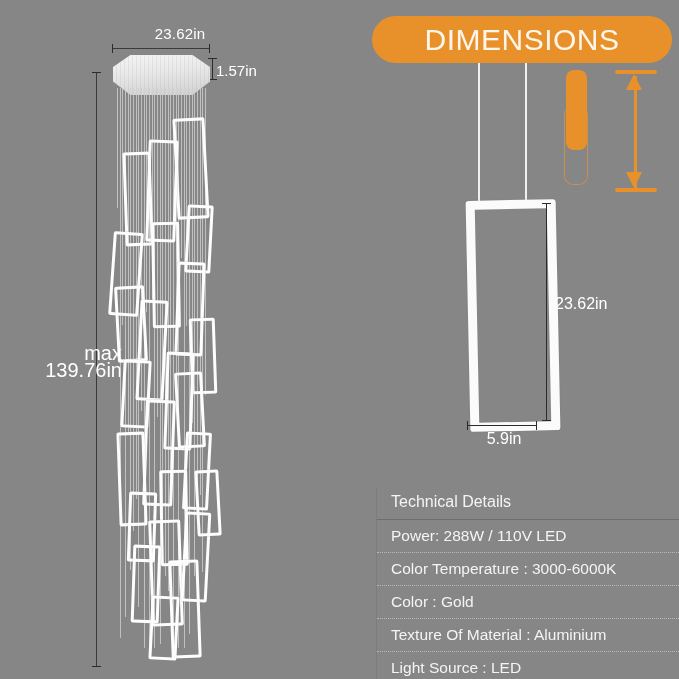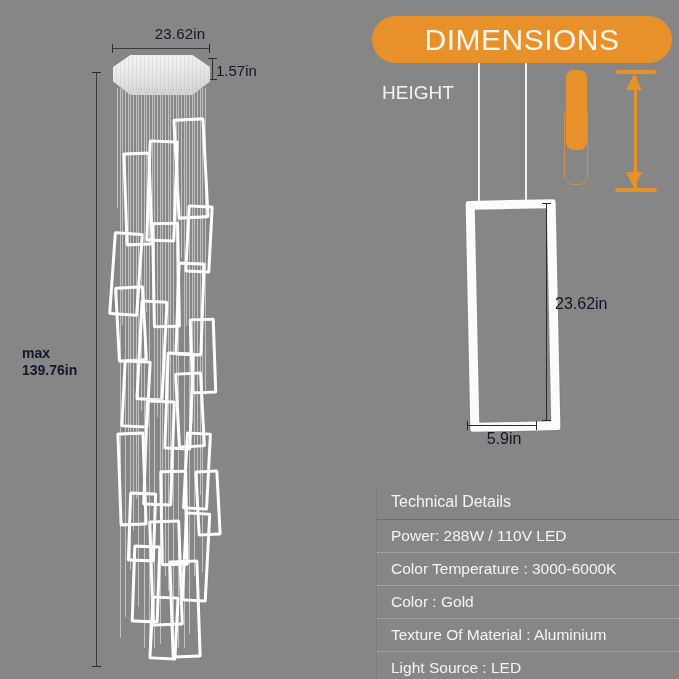--- a/index.html
+++ b/index.html
@@ -7,36 +7,36 @@
     width:679px;height:679px;
     background:#868686;
     font-family:"Liberation Sans", sans-serif;
     overflow:hidden;
     position:relative;
   }
   .root{position:absolute;inset:0;}
 
   
   .abs{position:absolute;}
-  .txt-dark{color:#0f172a;}
+  .txt-dark{color:#ffffff;}
 
   
   #left-panel{left:0;top:0;width:350px;height:679px;}
 
   
   .dimline-h{position:absolute;height:1px;background:#3a3a3a;}
   .dimline-v{position:absolute;width:1px;background:#3a3a3a;}
   .tick-v{position:absolute;width:1px;height:9px;background:#2b2b2b;}
   .tick-h{position:absolute;height:1px;width:9px;background:#2b2b2b;}
 
   #width-label{left:120px;top:25px;width:120px;text-align:center;
       font-size:15px;letter-spacing:.2px;}
   #thickness-label{left:216px;top:62px;font-size:15px;}
-  #maxheight-label{left:22px;top:345px;width:100px;text-align:left;
-      font-size:14px;line-height:17px;font-weight:bold;}
+  #maxheight-label{left:22px;top:345px;width:100px;text-align:right;
+      font-size:20px;line-height:17px;}
 
   
   #canopy{
     left:113px;top:55px;width:97px;height:40px;
     background:linear-gradient(175deg,#f4f4f4 0%,#e9e9e9 40%,#dcdcdc 72%,#cfcfcf 100%);
     clip-path:polygon(18% 0%,82% 0%,100% 30%,100% 66%,82% 100%,18% 100%,0% 66%,0% 30%);
   }
   #canopy-shade{
     left:113px;top:55px;width:97px;height:40px;
     clip-path:polygon(18% 0%,82% 0%,100% 30%,100% 66%,82% 100%,18% 100%,0% 66%,0% 30%);
@@ -209,21 +209,20 @@
         <div class="bar thin" style="left: 150px; top: 596px; width: 22px; height: 58px; transform: rotate(3deg);"></div>
       </div>
   </div>
 
   <div id="right-panel" class="abs">
 
     <div class="abs" id="banner"></div>
     <div class="abs" id="banner-text">DIMENSIONS</div>
 
     <div class="abs" id="adjustable-text">
-      <div>HEIGHT</div>
     </div>
 
     <div class="abs" style="left:205px;top:62px;width:110px;height:140px;">
 
       <div class="o-track" style="left:9px;top:44px;width:22px;height:78px;"></div>
       <div class="o-rod" style="left:11px;top:8px;width:21px;height:80px;"></div>
 
       <div class="o-bar" style="left:60px;top:8px;width:42px;"></div>
       <div class="o-line" style="left:79px;top:14px;height:112px;"></div>
       <div class="abs" style="left:71px;top:12px;width:0;height:0;

